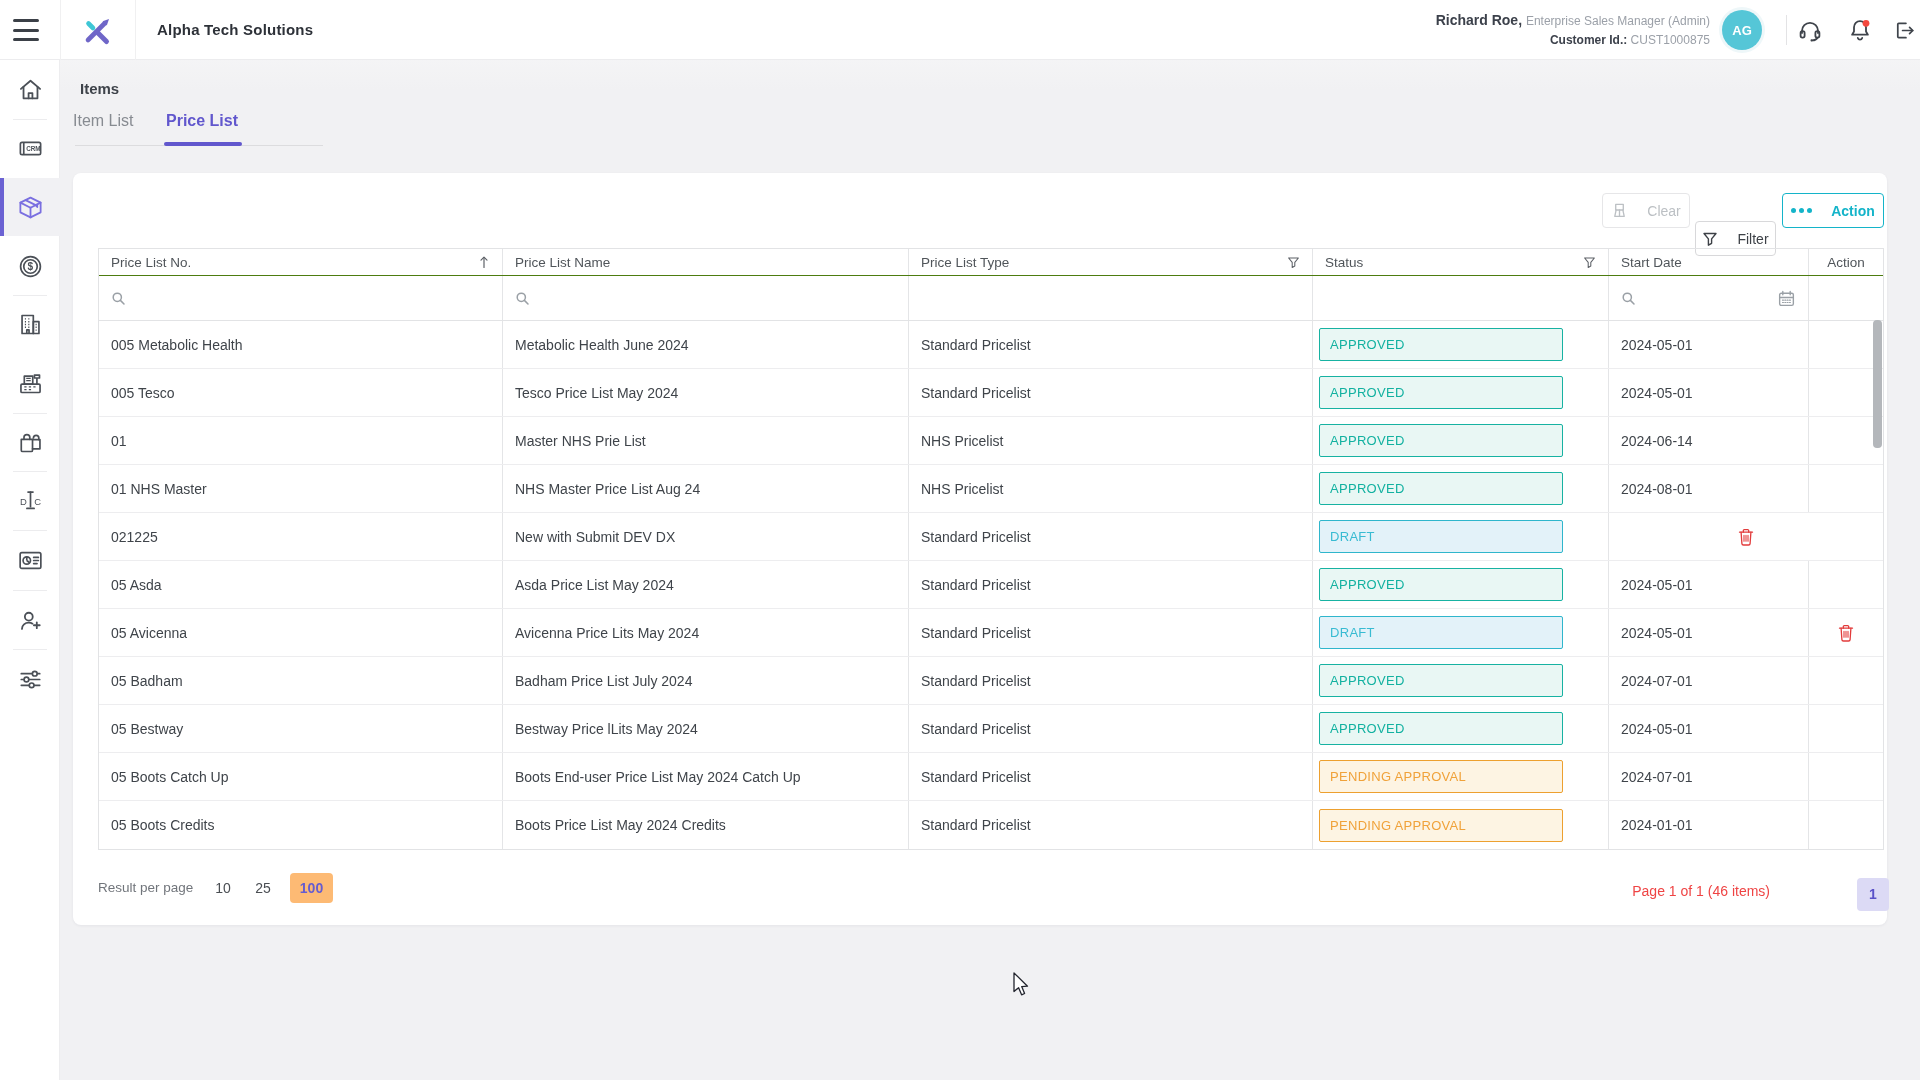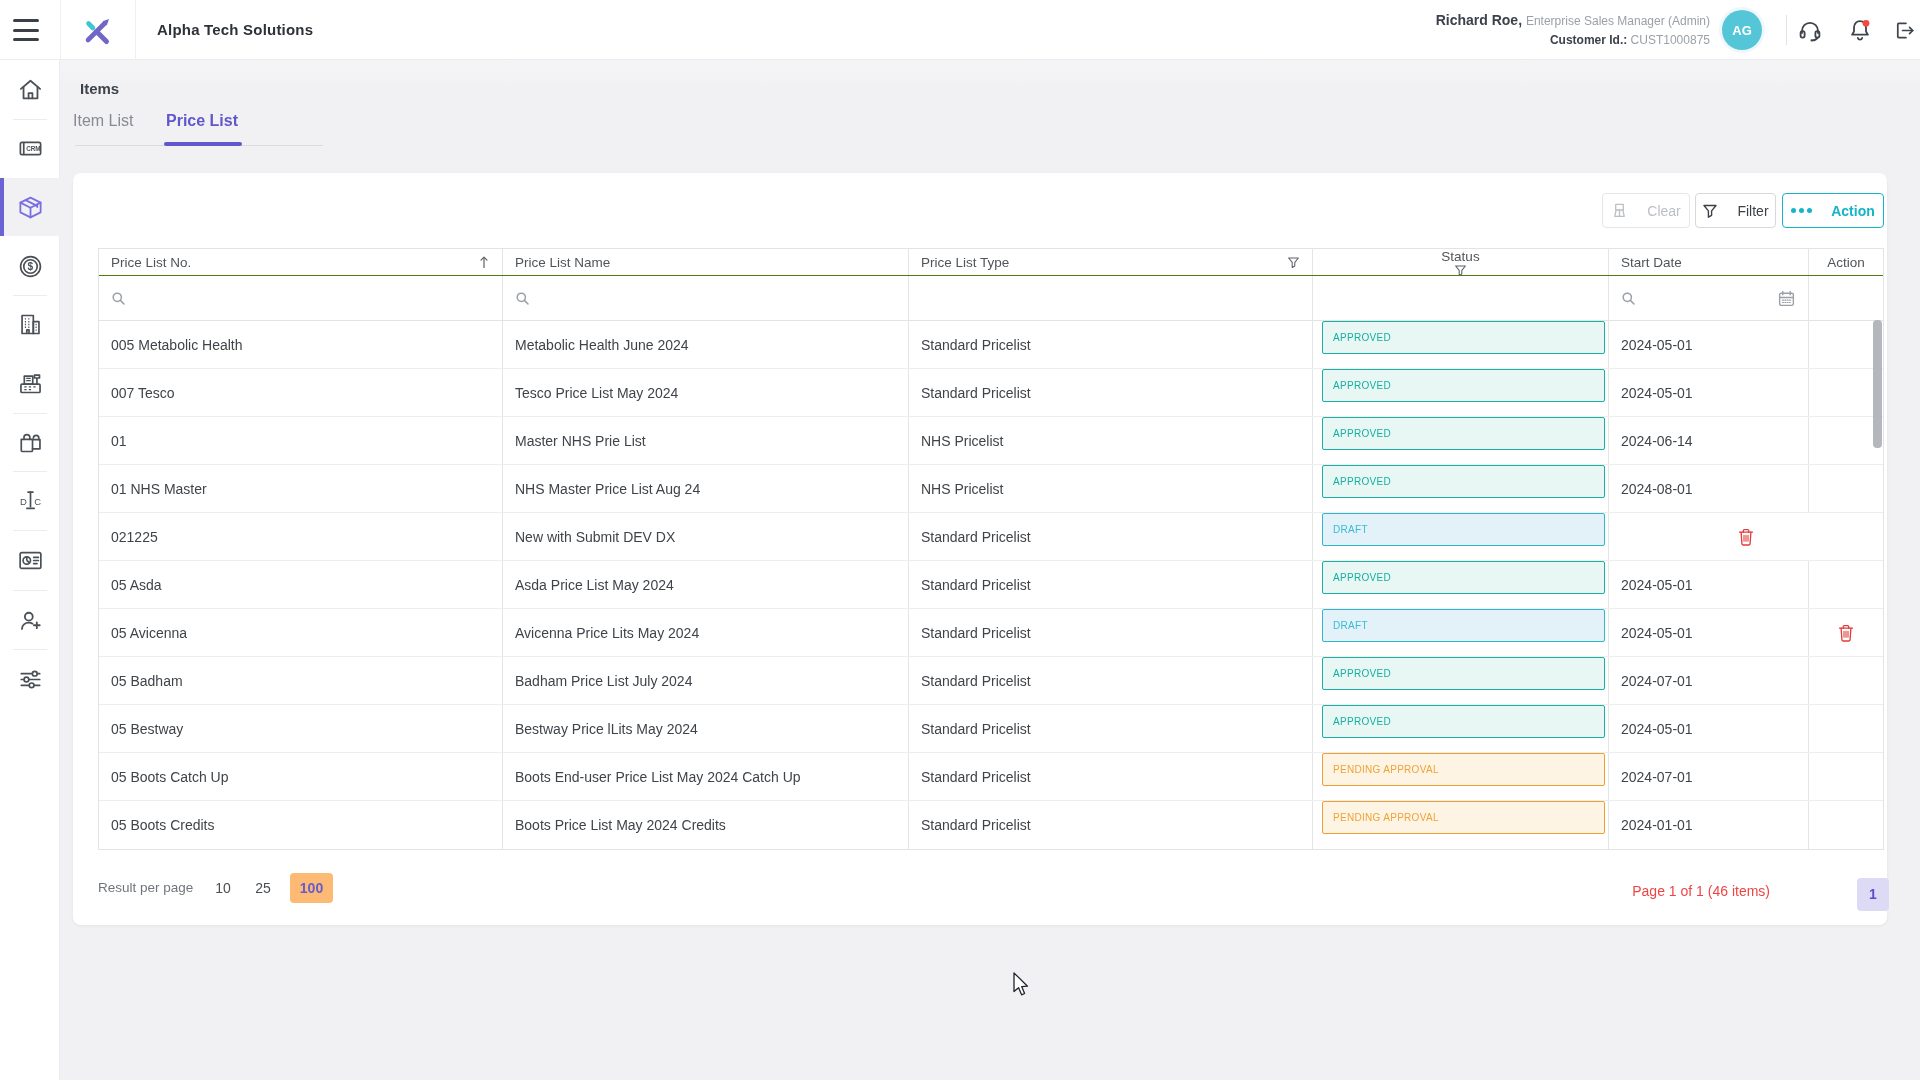--- a/index.html
+++ b/index.html
@@ -43,41 +43,41 @@
   .tab.active { left:166px; color:#6157cd; font-weight:bold; }
   .tabs-baseline { position:absolute; left:75px; top:145px; width:248px; height:1px; background:#dcdcde; }
   .tab-underline { position:absolute; left:164px; top:142px; width:78px; height:4px; border-radius:2px; background:#6157cd; }
 
   
   .card { position:absolute; left:73px; top:173px; width:1814px; height:752px; background:#fff; border-radius:8px; box-shadow:0 1px 3px rgba(40,40,60,.06); }
 
   
   .btn { position:absolute; top:20px; height:35px; border-radius:4px; background:#fff; display:flex; align-items:center; justify-content:center; gap:19px; font-size:14px; cursor:pointer; }
   .btn-clear { left:1529px; width:88px; border:1px solid #e6e6e8; color:#bcc0c4; cursor:default; }
-  .btn-filter { left:1622px; width:81px; border:1px solid #d8d8da; color:#3d4147; }
+  .btn-filter { left:1622px; width:81px; border:1px solid #d8d8da; color:#3d4147;margin-top:28px; }
   .btn-action { left:1709px; width:102px; border:1px solid #14b4c9; color:#14b4c9; font-weight:bold; }
   .dots { display:flex; gap:3px; }
   .dots i { width:5px; height:5px; border-radius:50%; background:#14b4c9; }
 
   
   .table { position:absolute; left:25px; top:75px; width:1786px; border:1px solid #e2e3e5; }
   .trh, .trf, .trow { display:flex; }
   .trh { height:27px; border-bottom:1px solid #4d7c0f; }
   .trf { height:45px; border-bottom:1px solid #e2e3e5; }
   .trow { height:48px; border-bottom:1px solid #ededef; }
   .trow:last-child { border-bottom:none; }
   .th, .tf, .td { border-right:1px solid #e4e5e7; display:flex; align-items:center; padding:0 12px; overflow:hidden; white-space:nowrap; }
   .th:last-child, .tf:last-child, .td:last-child { border-right:none; }
-  .w1 { width:404px; } .w2 { width:406px; } .w3 { width:404px; } .w4 { width:296px;flex-direction:column; } .w5 { width:200px; } .w6 { width:76px; flex:1; }
+  .w1 { width:404px; } .w2 { width:406px; } .w3 { width:404px; } .w4 { width:296px; } .w5 { width:200px; } .w6 { width:76px; flex:1; }
   .th { font-size:13.5px; color:#50555a; justify-content:space-between; }
   .td { font-size:14px; color:#3f444a; }
   .tf { color:#9aa0a6; }
   .tf.date-f { justify-content:space-between; }
   .td.status-cell { padding:0; }
-  .badge { margin-left:6px; width:283px; height:33px; border:1.5px solid; border-radius:2px; display:flex; align-items:center; padding-left:10px; font-size:10px; font-weight:500; letter-spacing:.3px; }
+  .badge { margin-left:6px; width:244px; height:33px; border:1.5px solid; border-radius:2px; display:flex; align-items:center; padding-left:10px; font-size:13px; font-weight:500; letter-spacing:.3px; }
   .td.action-cell { justify-content:center; padding:0; }
   .trash-btn { width:18px; height:20px; cursor:pointer; display:flex; align-items:center; justify-content:center; }
   .sort-icon, .funnel-icon { flex:none; color:#5d6167; }
   .scroll-thumb { position:absolute; left:1800px; top:147px; width:9px; height:128px; border-radius:4px; background:#b4b7bb; }
 
   
   .foot-label { position:absolute; left:25px; top:700px; height:30px; line-height:30px; font-size:13.5px; color:#71757b;text-align:right; }
   .psize { position:absolute; top:700px; height:30px; line-height:30px; font-size:14px; color:#4a4e53; cursor:pointer; text-align:center; }
   .psize.p10 { left:135px; width:30px; }
   .psize.p25 { left:175px; width:30px; }
@@ -350,21 +350,21 @@
     <div class="td w2 c2">Metabolic Health June 2024</div>
     <div class="td w3 c3">Standard Pricelist</div>
     <div class="td w4 status-cell">
       <span class="badge" style="color: rgb(18, 177, 160); border-color: rgb(23, 178, 162); background: rgb(233, 247, 244);">APPROVED</span>
     </div>
     <div class="td w5 c5">2024-05-01</div>
     <div class="td w6 action-cell c6"></div>
   </div>
 
   <div class="trow">
-    <div class="td w1 c1">007 Tesco</div>
+    <div class="td w1 c1">005 Tesco</div>
     <div class="td w2 c2">Tesco Price List May 2024</div>
     <div class="td w3 c3">Standard Pricelist</div>
     <div class="td w4 status-cell">
       <span class="badge" style="color: rgb(18, 177, 160); border-color: rgb(23, 178, 162); background: rgb(233, 247, 244);">APPROVED</span>
     </div>
     <div class="td w5 c5">2024-05-01</div>
     <div class="td w6 action-cell c6"></div>
   </div>
 
   <div class="trow">

